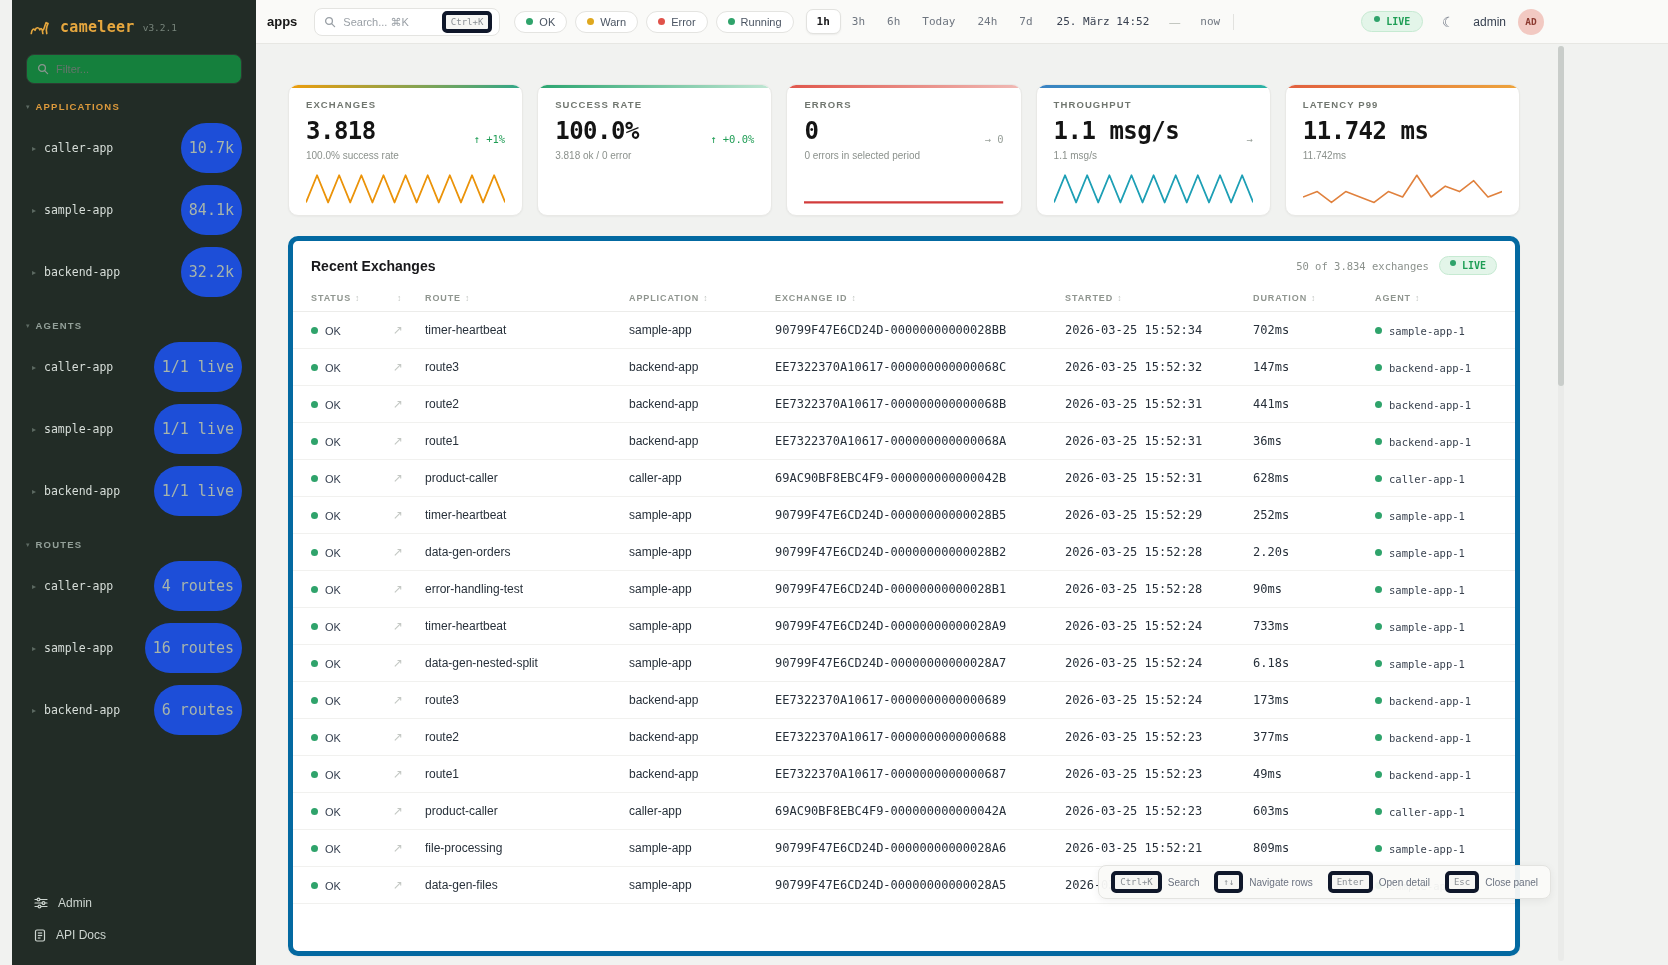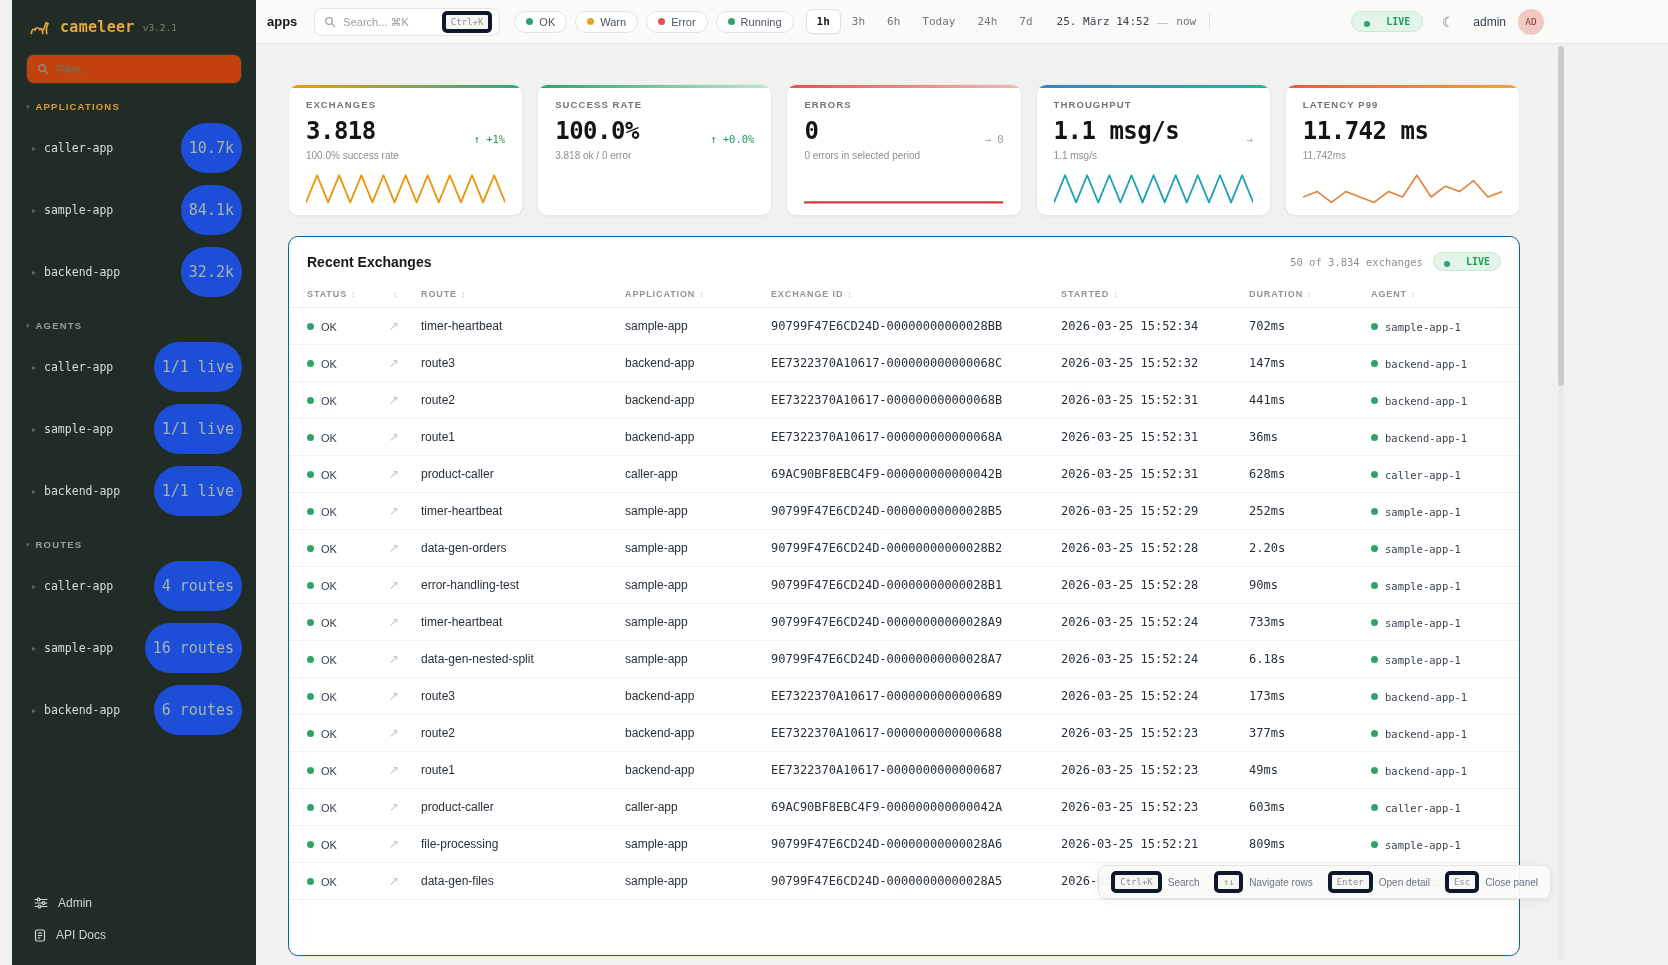--- a/index.html
+++ b/index.html
@@ -6,21 +6,21 @@
 html,body{width:1668px;height:965px;overflow:hidden}
 body{position:relative;background:#f1f2f0;font-family:"Liberation Sans","DejaVu Sans",sans-serif;color:#222}
 .mono{font-family:"DejaVu Sans Mono","Liberation Mono",monospace}
 
 
 .sidebar{position:absolute;left:12px;top:0;bottom:0;width:244px;background:#222c26;color:#d5ddd8;z-index:5}
 .logo-row{display:flex;align-items:center;gap:8px;padding:16px 16px 12px}
 .logo-icon{width:24px;height:22px;flex:none}
 .logo-text{color:#e6a73e;font-size:15px;font-weight:700;letter-spacing:.3px}
 .logo-ver{color:#78857c;font-size:9.5px}
-.filter-box{display:flex;align-items:center;gap:7px;margin:4px 14px 0;background:#c2410c;border:1px solid #2f3a33;border-radius:8px;height:30px;padding:0 10px}
+.filter-box{display:flex;align-items:center;gap:7px;margin:4px 14px 0;background:#15803d;border:1px solid #2f3a33;border-radius:8px;height:30px;padding:0 10px}
 .filter-input{flex:1;background:transparent;border:none;outline:none;color:#cfd6d1;font-size:11px;min-width:0;font-family:inherit}
 .filter-input::placeholder{color:#66746c}
 .nav-label{font-size:9px;letter-spacing:1.3px;color:#6d7a72;font-weight:700;padding:20px 16px 2px}
 .side-section{margin-top:12px}
 .section-head{display:flex;align-items:center;gap:6px;padding:5px 14px;cursor:pointer}
 .sec-caret{font-size:7px;color:#5d6a62}
 .sec-title{font-size:9.5px;font-weight:700;letter-spacing:1.2px;color:#93a099}
 .sec-title.amber{color:#dd9a3c}
 .side-item{display:flex;align-items:center;gap:8px;padding:6px 14px 6px 20px;cursor:pointer}
 .chev{color:#5d6a62;font-size:8px}
@@ -36,48 +36,48 @@
 .search-box input{flex:1;border:none;outline:none;font-size:11px;color:#333;background:transparent;min-width:0;font-family:inherit}
 .search-box input::placeholder{color:#9aa0a6}
 .kbd{font-family:"DejaVu Sans Mono","Liberation Mono",monospace;font-size:9px;color:#8a8f94;background:#f6f6f4;border:4px solid #0f172a;border-radius:5px;padding:2px 5px;white-space:nowrap}
 .chips{display:flex;gap:8px;margin-left:14px}
 .chip{display:flex;align-items:center;gap:6px;background:#fff;border:1px solid #e4e4e1;border-radius:999px;padding:4px 11px;font-size:11px;color:#4b5563;cursor:pointer;font-family:inherit}
 .dot{width:7px;height:7px;border-radius:50%;background:#9aa59e;display:inline-block;flex:none}
 .dot-ok{background:#2fa36b}
 .time-group{display:flex;align-items:center;margin-left:12px}
 .trange{font-family:"DejaVu Sans Mono","Liberation Mono",monospace;font-size:11px;color:#6f7680;background:transparent;border:1px solid transparent;padding:5px 10px;cursor:pointer;border-radius:7px}
 .trange.active{background:#fff;border-color:#e2e2df;color:#18181b;font-weight:700;box-shadow:0 1px 2px rgba(0,0,0,.06)}
-.date-range{display:flex;align-items:center;gap:8px;margin-left:13px;font-size:11px;white-space:nowrap}
+.date-range{display:flex;align-items:center;gap:20px;margin-left:13px;font-size:11px;white-space:nowrap}
 .d1{color:#394150}
 .dsep{color:#b3b8b0}
 .d2{color:#6f7680}
 .vdiv{width:1px;height:16px;background:#e2e2df;margin-left:13px}
 .right-cluster{margin-left:auto;display:flex;align-items:center;gap:12px;padding-right:124px}
-.live-pill{display:flex;align-items:flex-end;gap:16px;background:#e3f5e9;border:1px solid #c6ead2;border-radius:999px;padding:4px 12px;font-size:10px;font-weight:700;color:#1e9e55;cursor:pointer;white-space:nowrap}
+.live-pill{display:flex;align-items:flex-start;gap:6px;background:#e3f5e9;border:1px solid #c6ead2;border-radius:999px;padding:4px 12px;font-size:10px;font-weight:700;color:#1e9e55;cursor:pointer;white-space:nowrap}
 .live-pill .dot{width:6px;height:6px}
 .theme-btn{width:26px;height:26px;border-radius:50%;border:none;background:transparent;color:#6b7280;font-size:14px;cursor:pointer;line-height:1}
 .user-name{font-size:12px;color:#374151}
-.avatar{width:26px;height:26px;border-radius:50%;background:#f2c9c2;color:#8c3a30;font-size:9.5px;font-weight:400;display:flex;align-items:center;justify-content:center;font-family:"DejaVu Sans Mono","Liberation Mono",monospace;cursor:pointer}
+.avatar{width:26px;height:26px;border-radius:50%;background:#f2c9c2;color:#8c3a30;font-size:9.5px;font-weight:700;display:flex;align-items:center;justify-content:center;font-family:"DejaVu Sans Mono","Liberation Mono",monospace;cursor:pointer}
 
 
 .main{position:absolute;left:244px;top:44px;right:0;bottom:0;overflow:hidden;padding:40px 0 0 44px}
 .stats-row{display:grid;grid-template-columns:repeat(5,1fr);gap:14px;width:1232px}
 .stat-card{position:relative;background:#fff;border:1px solid #e9e9e6;border-radius:10px;height:132px;padding:14px 17px 10px;overflow:hidden;box-shadow:0 1px 2px rgba(0,0,0,.04);display:flex;flex-direction:column}
 .stat-accent{position:absolute;left:0;top:0;right:0;height:3px;background:#ddd}
 .stat-title{font-size:9.5px;font-weight:700;letter-spacing:1.1px;color:#70766f}
 .stat-valrow{display:flex;align-items:flex-end;justify-content:space-between;margin-top:7px}
 .stat-value{font-size:24px;font-weight:700;color:#141414;letter-spacing:-.5px;white-space:nowrap}
 .stat-delta{font-size:10.5px;white-space:nowrap}
 .delta-up{color:#1f9d55}
 .delta-neutral{color:#98a09a}
 .stat-sub{font-size:10px;color:#8b918c;margin-top:5px;white-space:nowrap}
 .spark{width:100%;height:34px;margin-top:auto;display:block}
 
 
-.panel{width:1232px;margin-top:20px;background:#fff;border:1px solid #0369a1;border-radius:10px;box-shadow:0 1px 2px rgba(0,0,0,.04);min-height:720px}
+.panel{width:1232px;margin-top:20px;background:#fff;border:5px solid #0369a1;border-radius:10px;box-shadow:0 1px 2px rgba(0,0,0,.04);min-height:720px}
 .panel-head{display:flex;align-items:center;padding:15px 18px 10px}
 .panel-head h2{font-size:14px;font-weight:700;color:#18181b}
 .panel-right{margin-left:auto;display:flex;align-items:center;gap:10px}
 .summary{font-size:10.5px;color:#8b918c}
 .live-pill.small{padding:3px 10px}
 .xtable{width:100%;border-collapse:collapse;table-layout:fixed}
 .xtable th{font-size:9px;font-weight:700;letter-spacing:.9px;color:#8f958f;text-align:left;padding:8px 8px;border-bottom:1px solid #ececea;white-space:nowrap;cursor:pointer}
 .xtable th:nth-child(1){width:92px}
 .xtable th:nth-child(2){width:32px}
 .xtable th:nth-child(3){width:204px}

